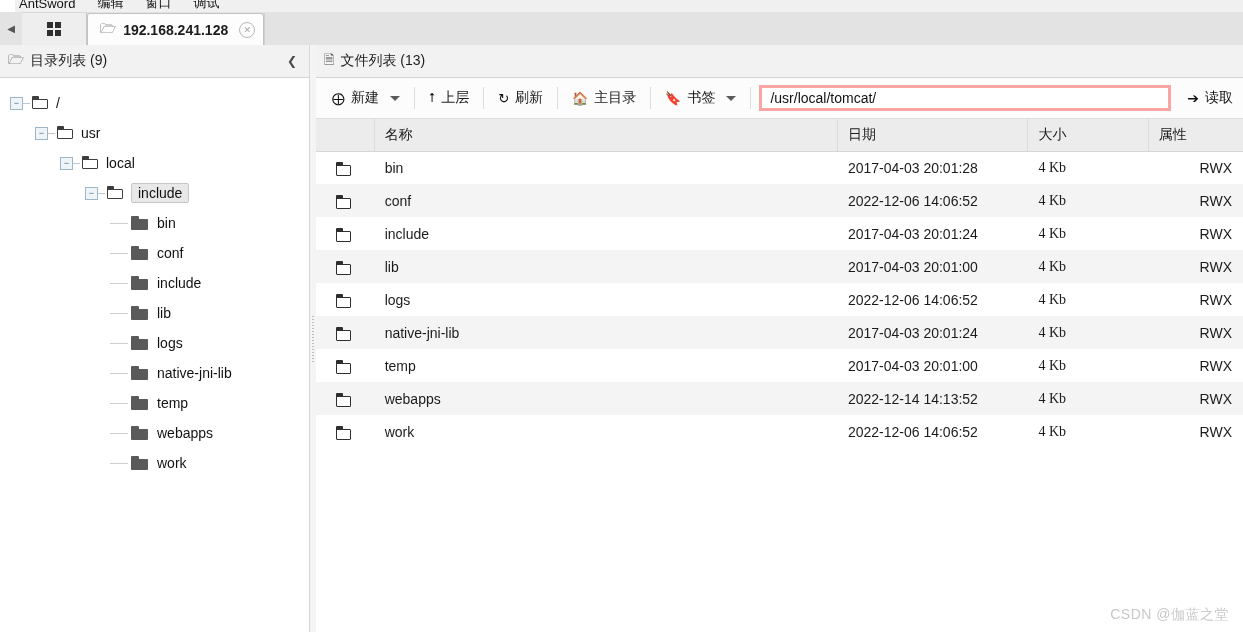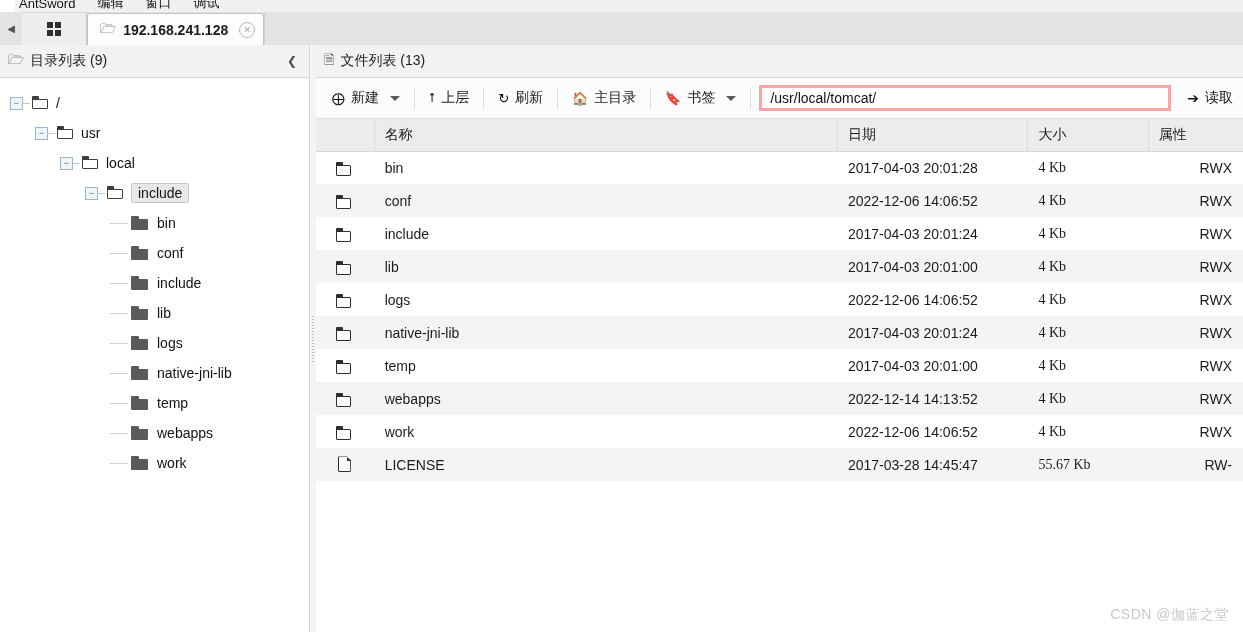--- a/index.html
+++ b/index.html
@@ -430,26 +430,19 @@
               <td class="c-size">4 Kb</td>
               <td class="c-attr">RWX</td>
             </tr>
             <tr class="frow">
               <td class="c-ico"><span class="ico-folder"></span></td>
               <td class="c-name">work</td>
               <td class="c-date">2022-12-06 14:06:52</td>
               <td class="c-size">4 Kb</td>
               <td class="c-attr">RWX</td>
             </tr>
-            <tr class="frow">
-              <td class="c-ico"><span class="ico-file"></span></td>
-              <td class="c-name">LICENSE</td>
-              <td class="c-date">2017-03-28 14:45:47</td>
-              <td class="c-size">55.67 Kb</td>
-              <td class="c-attr">RW-</td>
-            </tr>
           </tbody>
       </table>
     </div>
   </div>
 
   <div class="watermark">CSDN @伽蓝之堂</div>
 </div>
 
 </body></html>

